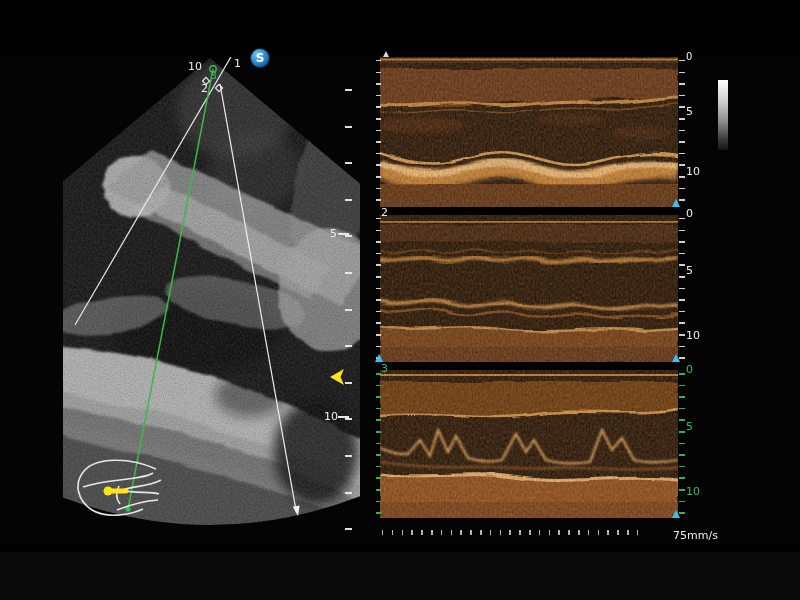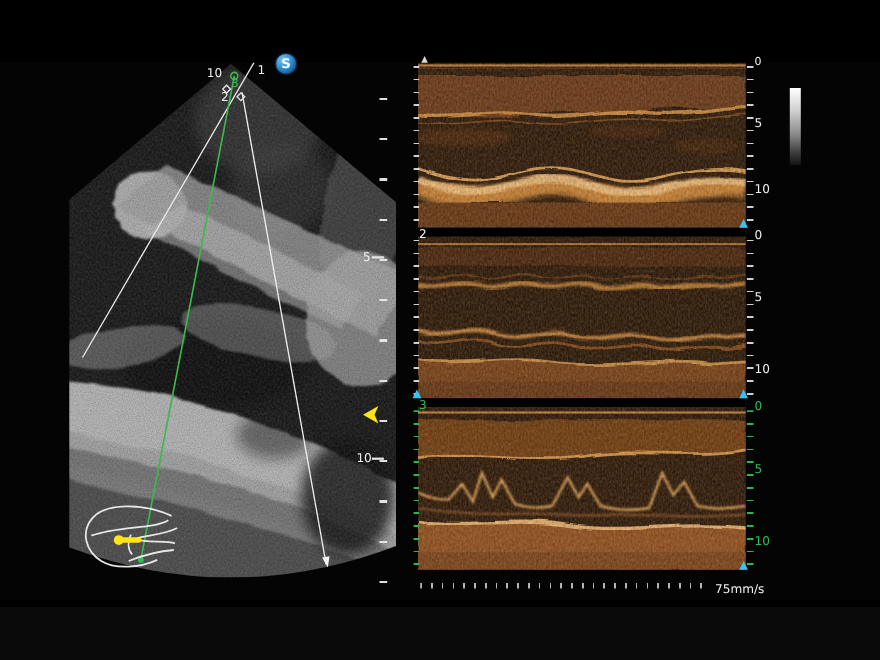--- a/index.html
+++ b/index.html
@@ -289,14 +289,14 @@
   <div class="whitecaret" style="left:383px;top:51px;"></div>
 
   <div class="cyarrow" style="left:672px;top:199px;"></div>
   <div class="cyarrow" style="left:672px;top:354px;"></div>
   <div class="cyarrow" style="left:672px;top:510px;"></div>
   <div class="cyarrow" style="left:375px;top:354px;"></div>
 
   <div class="colorbar"></div>
 
   <div class="timeticks"></div>
-  <div class="lbl" style="left:650px;top:530px;">75mm/s</div>
+  <div class="lbl" style="left:673px;top:530px;">75mm/s</div>
 </div>
 
 </body></html>

